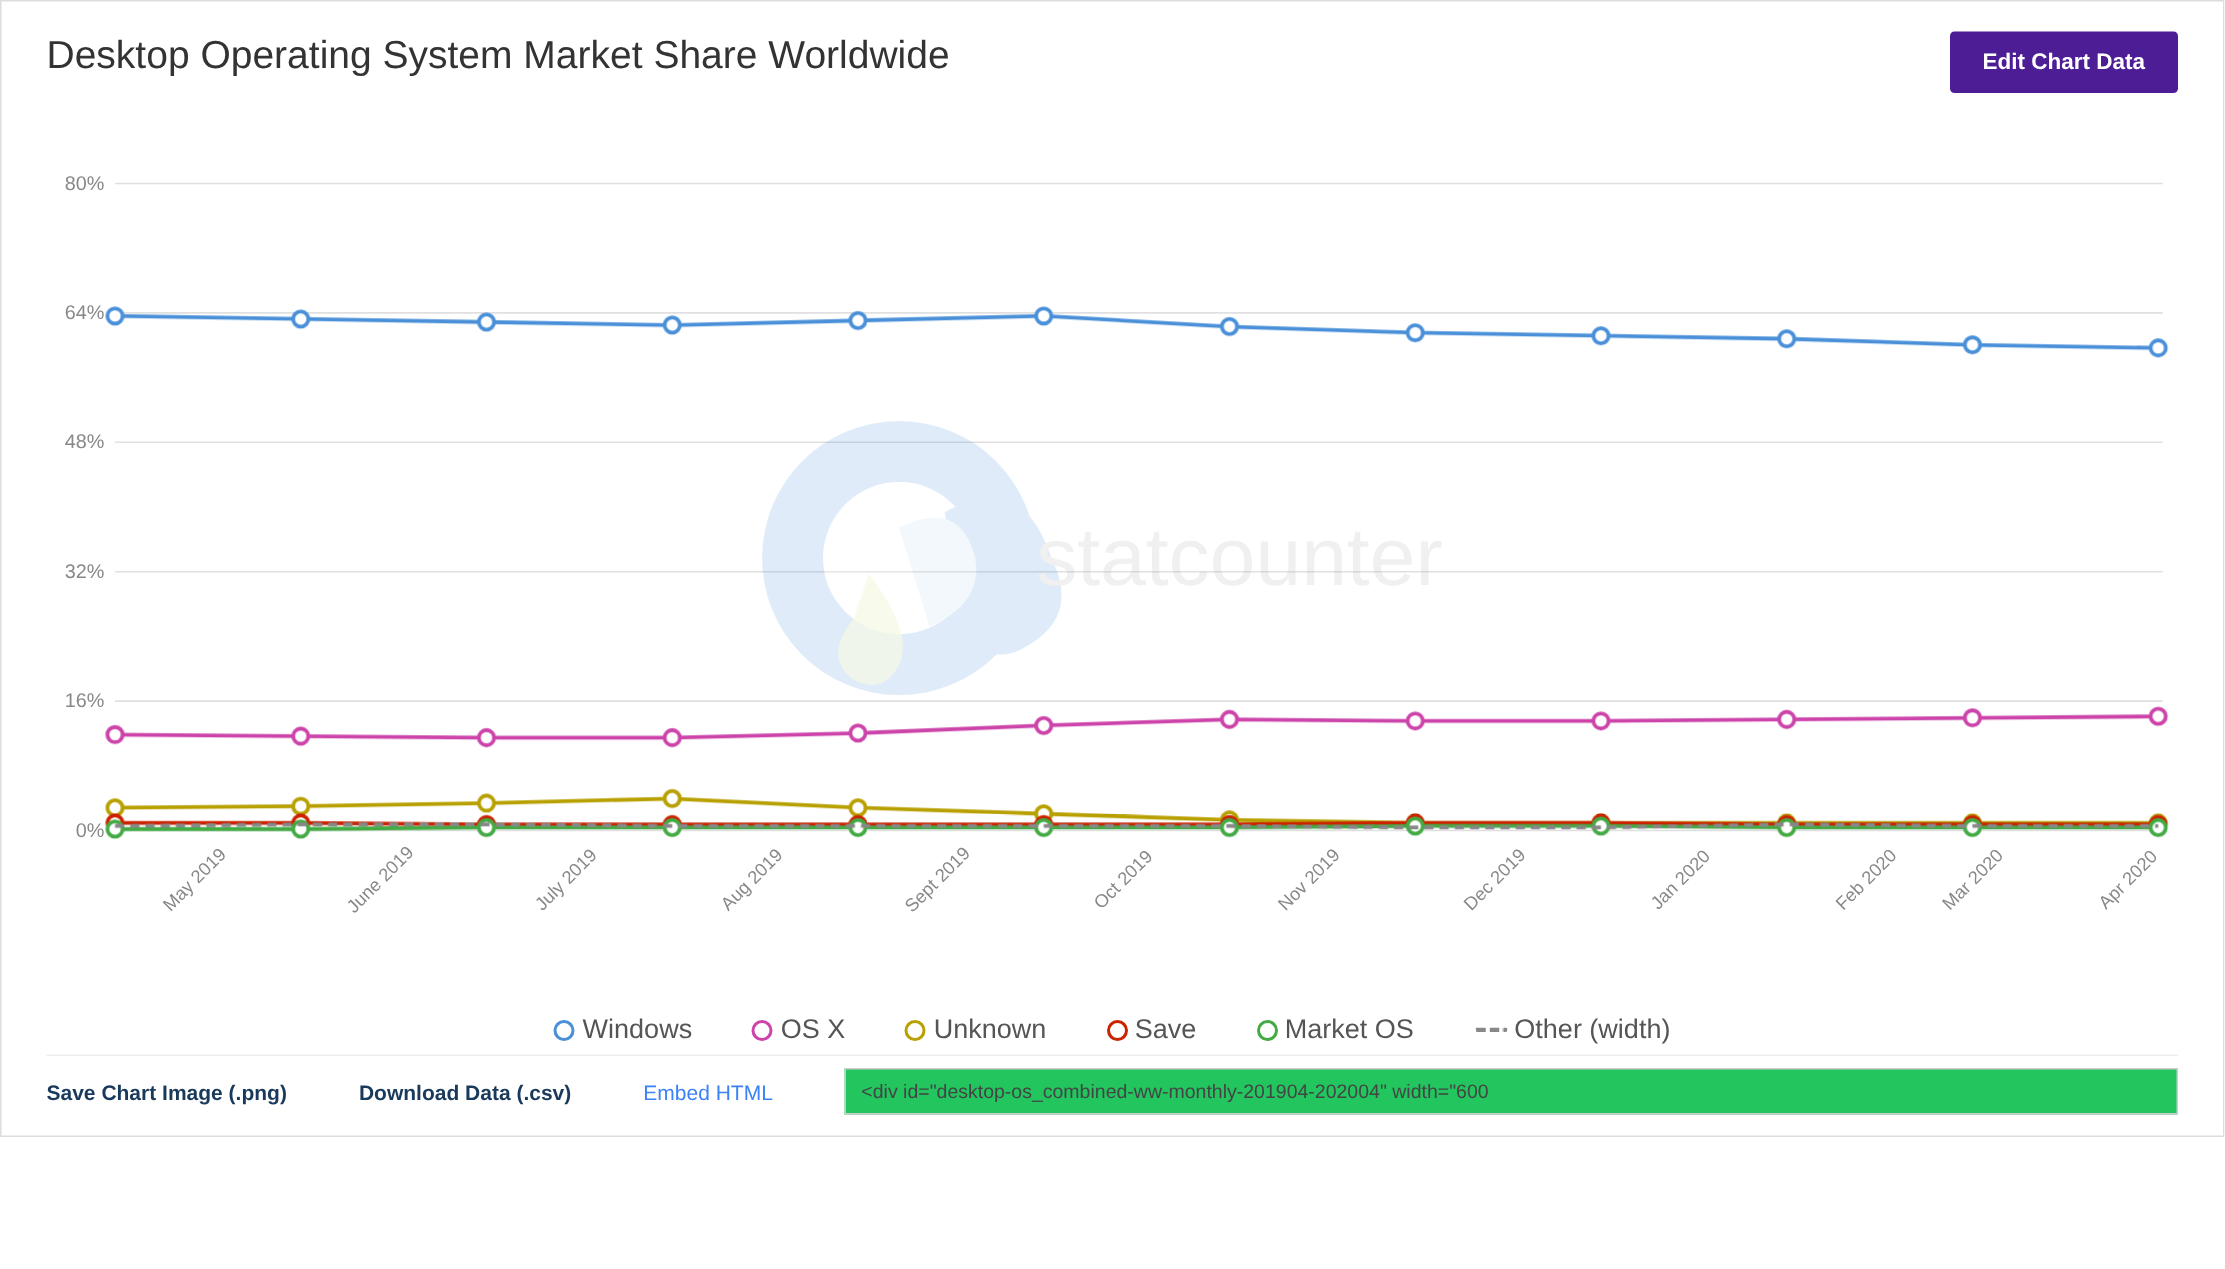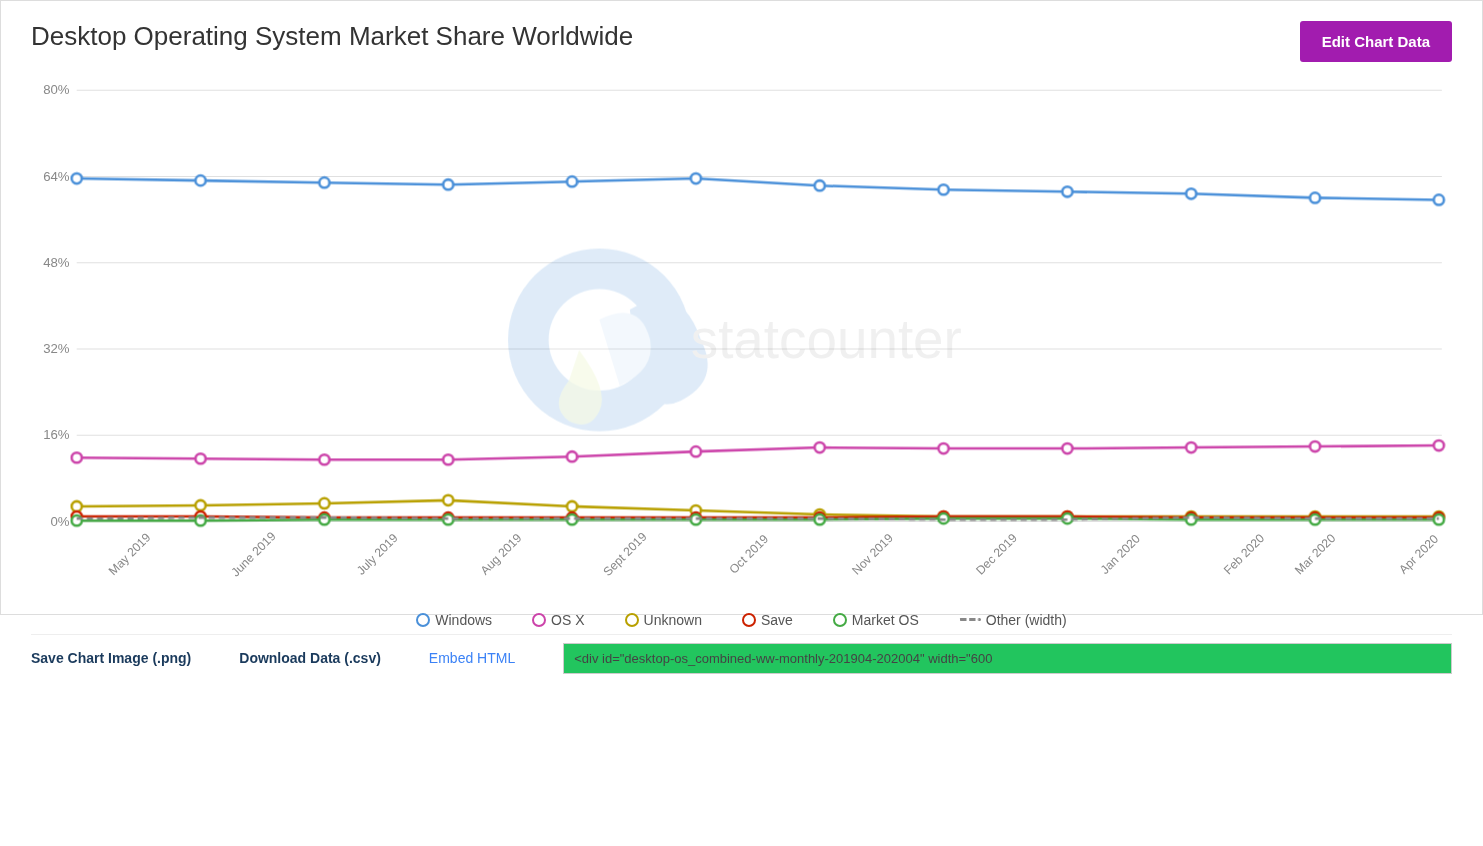--- a/index.html
+++ b/index.html
@@ -6,21 +6,21 @@
     body {
       font-family: Arial, sans-serif;
       background: #fff;
       color: #333;
       width: 1483px;
       height: 846px;
       overflow: hidden;
     }
     .container {
       width: 1483px;
-      height: 615px;
+      height: 758px;
       background: #fff;
       border: 1px solid #ddd;
       display: flex;
       flex-direction: column;
       padding: 20px 30px 10px 30px;
     }
     .header-row {
       display: flex;
       justify-content: space-between;
       align-items: flex-start;
@@ -31,21 +31,21 @@
       font-size: 26px;
       font-weight: 400;
       color: #333;
     }
     .chart-subtitle {
       font-size: 14px;
       color: #4a90d9;
       margin-top: 2px;
     }
     .edit-btn {
-      background: #a21caf;
+      background: #4c1d95;
       color: #fff;
       border: none;
       padding: 12px 22px;
       font-size: 15px;
       font-weight: 600;
       cursor: pointer;
       border-radius: 3px;
       white-space: nowrap;
     }
     .chart-area {
@@ -56,21 +56,21 @@
     svg.chart-svg {
       width: 100%;
       height: 100%;
     }
     .legend-row {
       display: flex;
       justify-content: center;
       align-items: center;
       gap: 40px;
       padding: 6px 0 4px 0;
-      font-size: 14px;
+      font-size: 18px;
       color: #555;
     }
     .legend-item {
       display: flex;
       align-items: center;
       gap: 5px;
     }
     .legend-dot {
       width: 14px;
       height: 14px;

